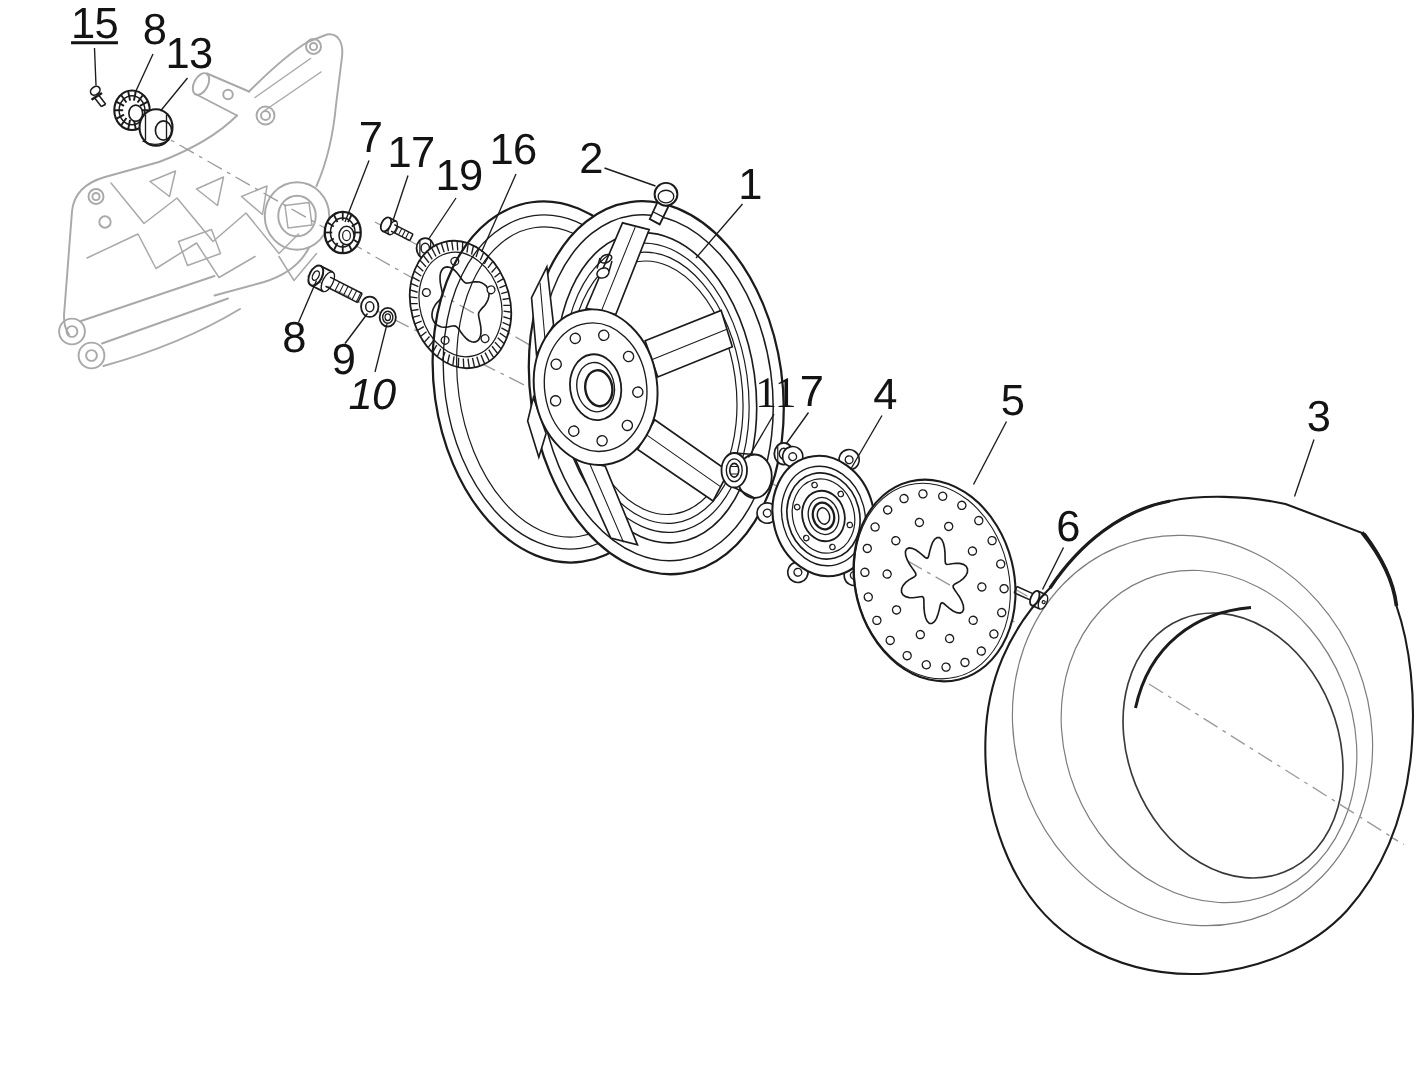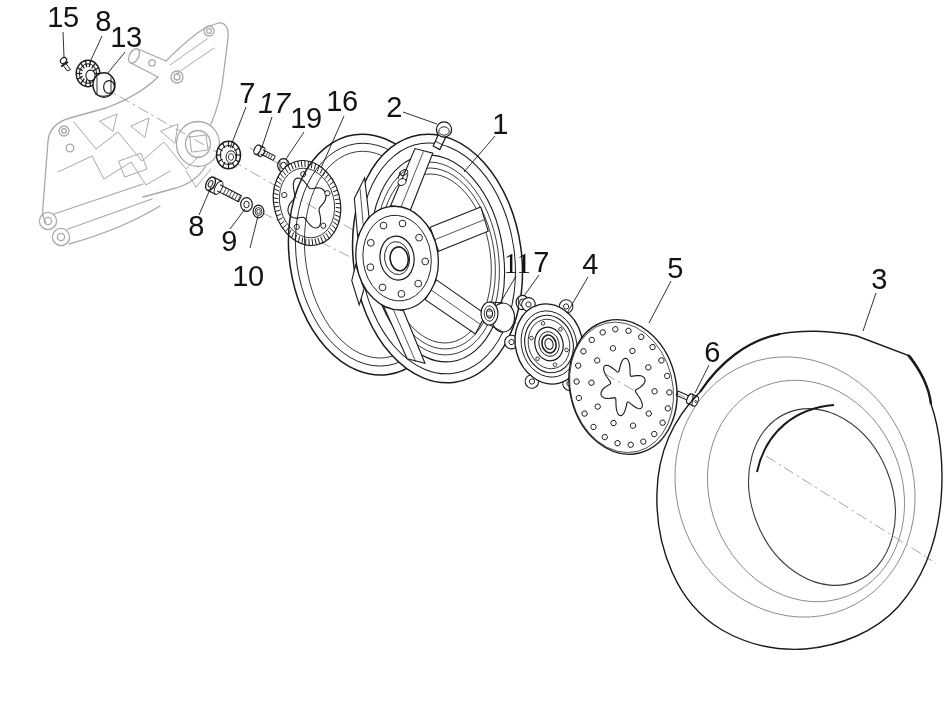--- a/index.html
+++ b/index.html
@@ -406,23 +406,23 @@
 <div id="callouts">
       <div class="callout" style="left: 500px; top: 124px;">1</div>
       <div class="callout" style="left: 394px; top: 107px;">2</div>
       <div class="callout" style="left: 879px; top: 279px;">3</div>
       <div class="callout" style="left: 590px; top: 264px;">4</div>
       <div class="callout" style="left: 675px; top: 268px;">5</div>
       <div class="callout" style="left: 712px; top: 352px;">6</div>
       <div class="callout" style="left: 541px; top: 262px;">7</div>
       <div class="callout" style="left: 196px; top: 226px;">8</div>
       <div class="callout" style="left: 229px; top: 241px;">9</div>
-      <div class="callout" style="left: 248px; top: 276px;">10</div>
+      <div class="callout" style="left: 248px; top: 264px; font-style: italic;">10</div>
       <div class="callout" style="left: 517px; top: 263px; font-family: Liberation Serif, serif;">11</div>
       <div class="callout" style="left: 247px; top: 93px;">7</div>
       <div class="callout" style="left: 126px; top: 37px;">13</div>
       <div class="callout" style="left: 103px; top: 21px;">8</div>
-      <div class="callout" style="left: 63px; top: 17px;">15</div>
+      <div class="callout" style="left: 63px; top: 17px; text-decoration: underline;">15</div>
       <div class="callout" style="left: 342px; top: 101px;">16</div>
-      <div class="callout" style="left: 274px; top: 103px; font-style: italic;">17</div>
+      <div class="callout" style="left: 274px; top: 103px;">17</div>
       <div class="callout" style="left: 306px; top: 118px;">19</div>
     </div>
 </div>
 
 </body></html>

